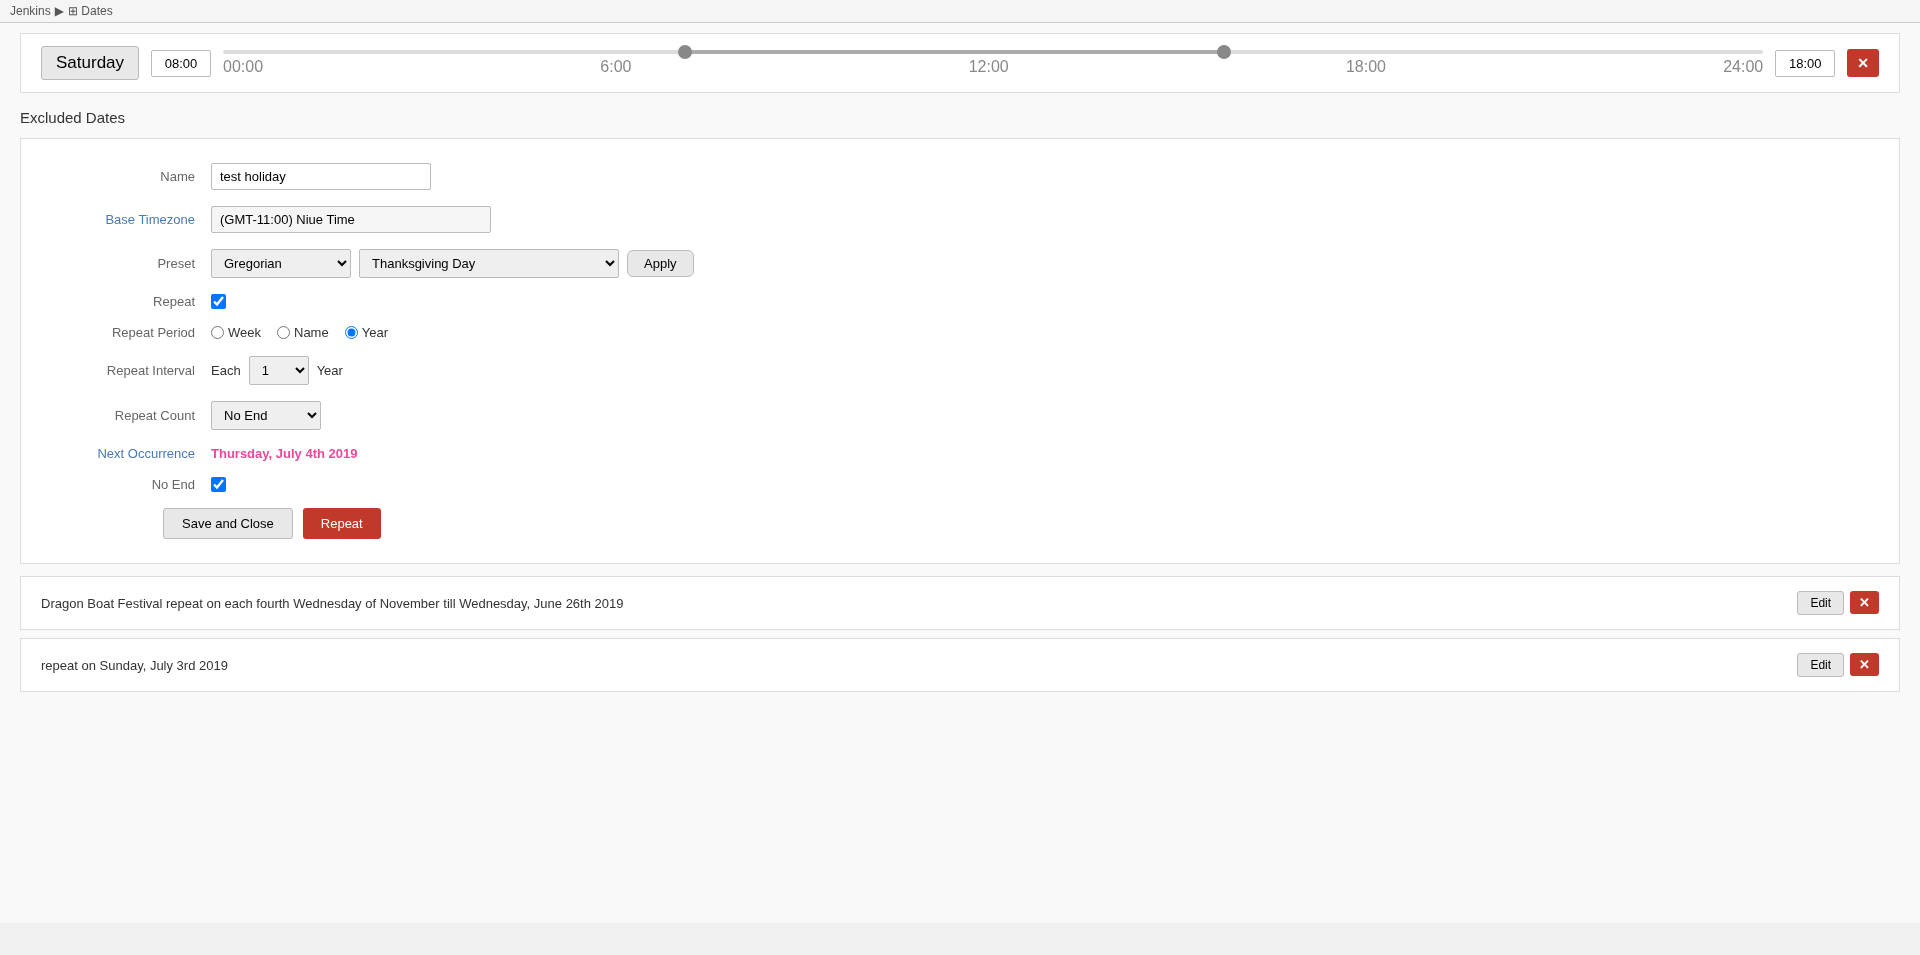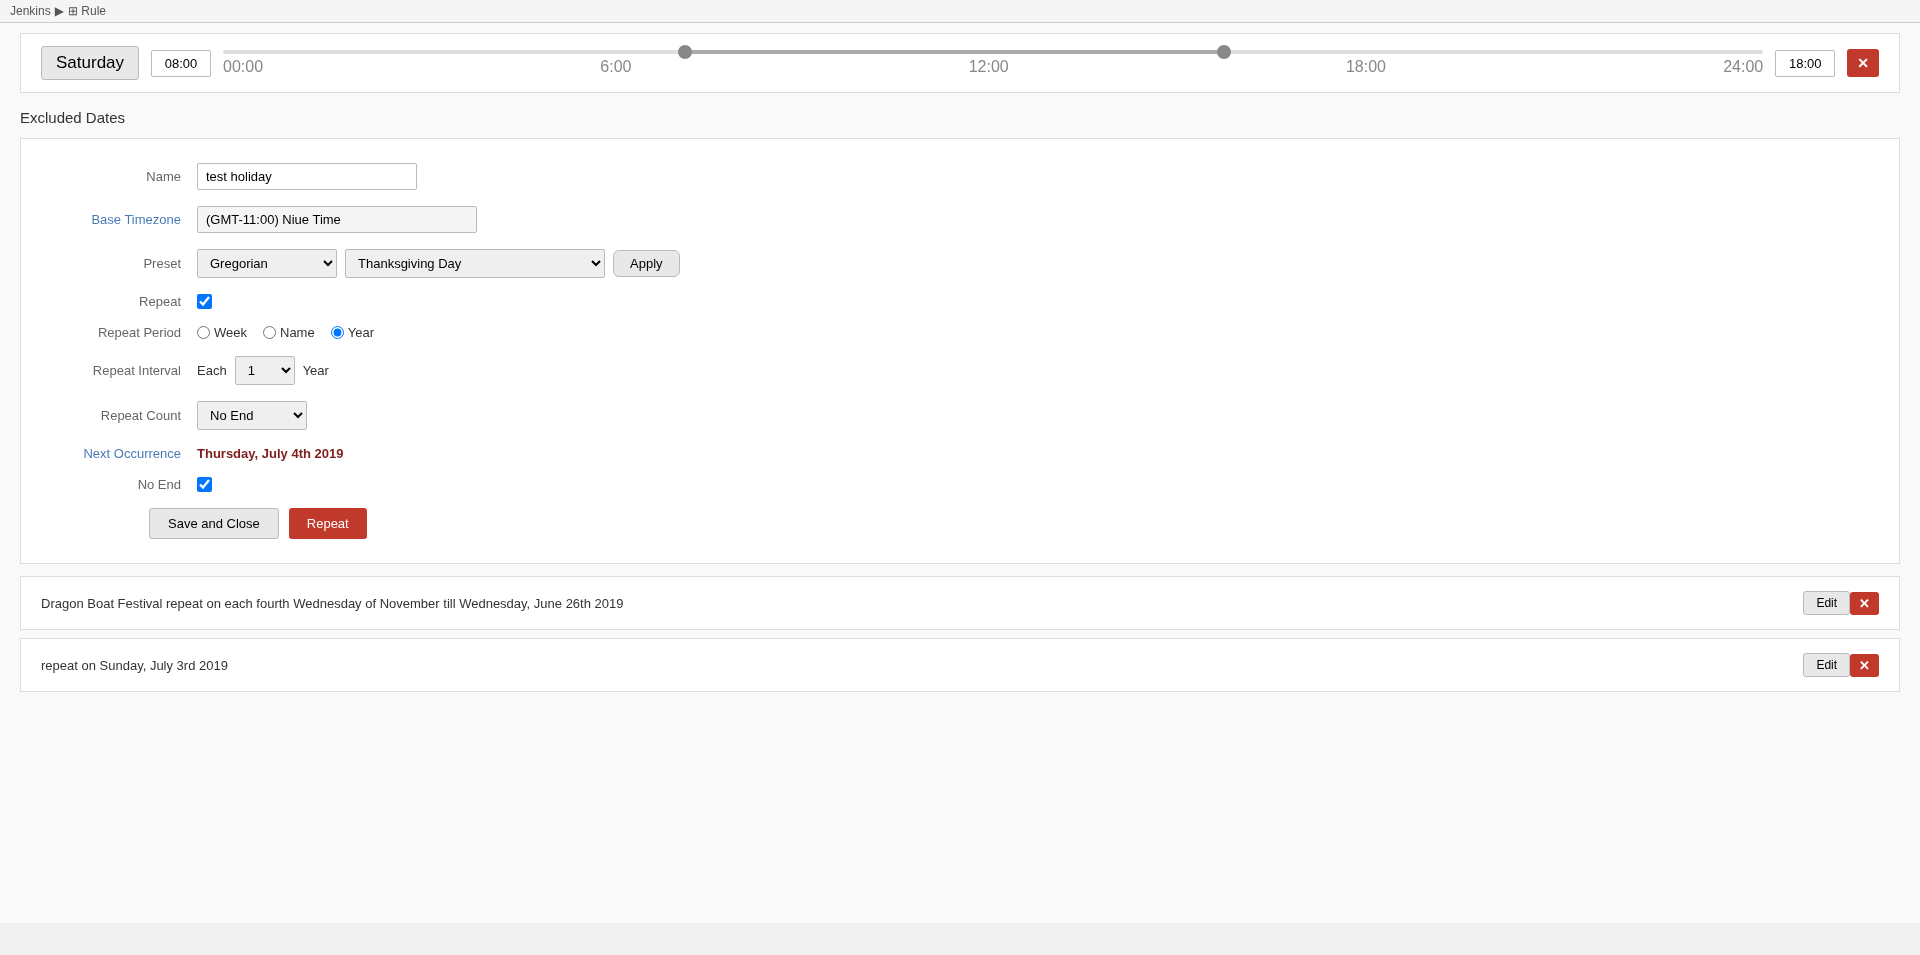--- a/index.html
+++ b/index.html
@@ -102,21 +102,21 @@
     .section-title {
       font-size: 15px;
       color: #333;
       margin-bottom: 12px;
       font-weight: normal;
     }
     
     .form-card {
       background: white;
       border: 1px solid #ddd;
-      padding: 24px 30px 24px 16px;
+      padding: 24px 30px 24px 30px;
       margin-bottom: 12px;
     }
     .form-row {
       display: flex;
       align-items: center;
       margin-bottom: 16px;
     }
     .form-label {
       width: 160px;
       text-align: right;
@@ -163,21 +163,21 @@
     }
     .interval-row {
       display: flex;
       align-items: center;
       gap: 8px;
     }
     .interval-select { width: 60px; }
     .count-select { width: 110px; }
     .next-occurrence {
       font-weight: bold;
-      color: #7f1d1d;
+      color: #ec4899;
       font-size: 13px;
     }
     .action-buttons {
       display: flex;
       gap: 10px;
       margin-left: 112px;
     }
     .save-btn {
       background: #e8e8e8;
       border: 1px solid #bbb;
@@ -199,21 +199,21 @@
     .list-card {
       background: white;
       border: 1px solid #ddd;
       padding: 14px 20px;
       margin-bottom: 8px;
       display: flex;
       align-items: center;
       justify-content: space-between;
     }
     .list-card-text { font-size: 13px; color: #333; }
-    .list-card-actions { display: flex; align-items: center; }
+    .list-card-actions { display: flex; gap: 6px; align-items: flex-start; }
     .edit-btn {
       background: #e8e8e8;
       border: 1px solid #bbb;
       border-radius: 3px;
       padding: 4px 12px;
       font-size: 12px;
       cursor: pointer;
     }
     .x-btn-red {
       background: #c0392b;
@@ -226,21 +226,21 @@
       font-weight: bold;
     }
     select.form-control { appearance: auto; }
   </style>
 </head>
 <body>
 
 <div class="top-bar">
   <span>Jenkins</span>
   <span>▶</span>
-  <span>⊞ Rule</span>
+  <span>⊞ Dates</span>
 </div>
 
 <div class="main-content">
 
   <div class="time-row">
     <button class="day-btn">Saturday</button>
     <input class="time-input form-control" type="text" value="08:00" style="">
     <div class="slider-container">
       <div class="slider-track">
         <div class="slider-fill"></div>

